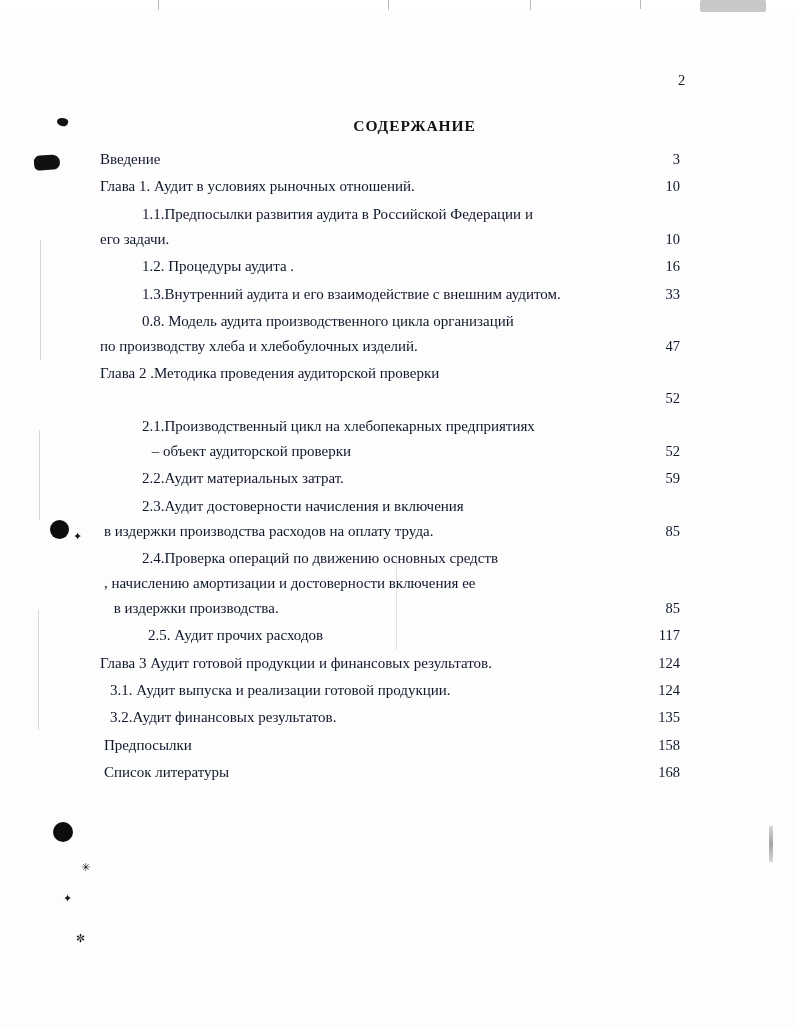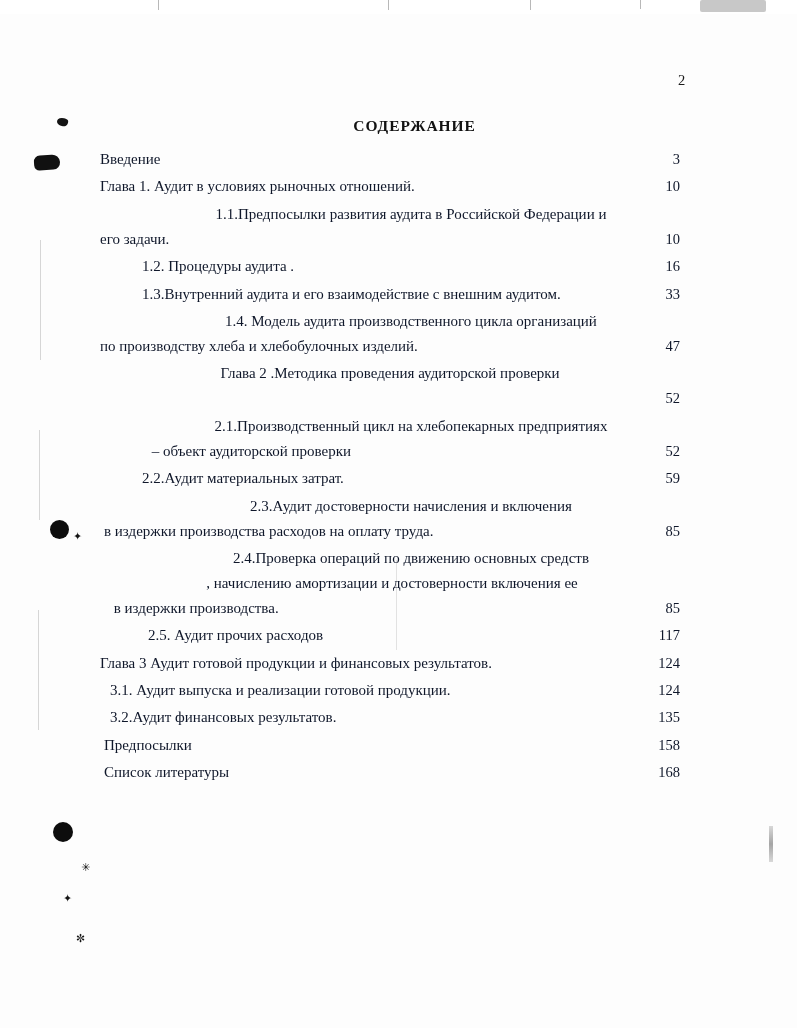--- a/index.html
+++ b/index.html
@@ -76,21 +76,21 @@
     top: 0;
     width: 34px;
     text-align: right;
     font-size: 14.5px;
   }
   .ind-0 { padding-left: 0px; }
   .ind-1 { padding-left: 42px; }
   .ind-2 { padding-left: 4px; }
   .ind-3 { padding-left: 10px; }
   .ind-4 { padding-left: 48px; }
-  .row.tight { margin-bottom: 6px; text-align: center; }
+  .row.tight { margin-bottom: 6px; }
   .ink1 {
     position: absolute;
     left: 34px; top: 155px;
     width: 26px; height: 15px;
     background: #111;
     border-radius: 7px 9px 8px 6px;
     transform: rotate(-4deg);
   }
   .ink2 {
     position: absolute;
@@ -182,21 +182,21 @@
     </div>
     <div class="row ind-1">
       <span class="label">1.2. Процедуры аудита .</span>
       <span class="pg">16</span>
     </div>
     <div class="row ind-1">
       <span class="label">1.3.Внутренний аудита и его взаимодействие с внешним аудитом.</span>
       <span class="pg">33</span>
     </div>
     <div class="row ind-1 tight">
-      <span class="label">1.4. Модель аудита производственного цикла организаций</span>
+      <span class="label">0.8. Модель аудита производственного цикла организаций</span>
       <span class="pg"></span>
     </div>
     <div class="row ind-0">
       <span class="label">по производству хлеба и хлебобулочных изделий.</span>
       <span class="pg">47</span>
     </div>
     <div class="row ind-0 tight">
       <span class="label">Глава 2 .Методика проведения аудиторской проверки</span>
       <span class="pg"></span>
     </div>

